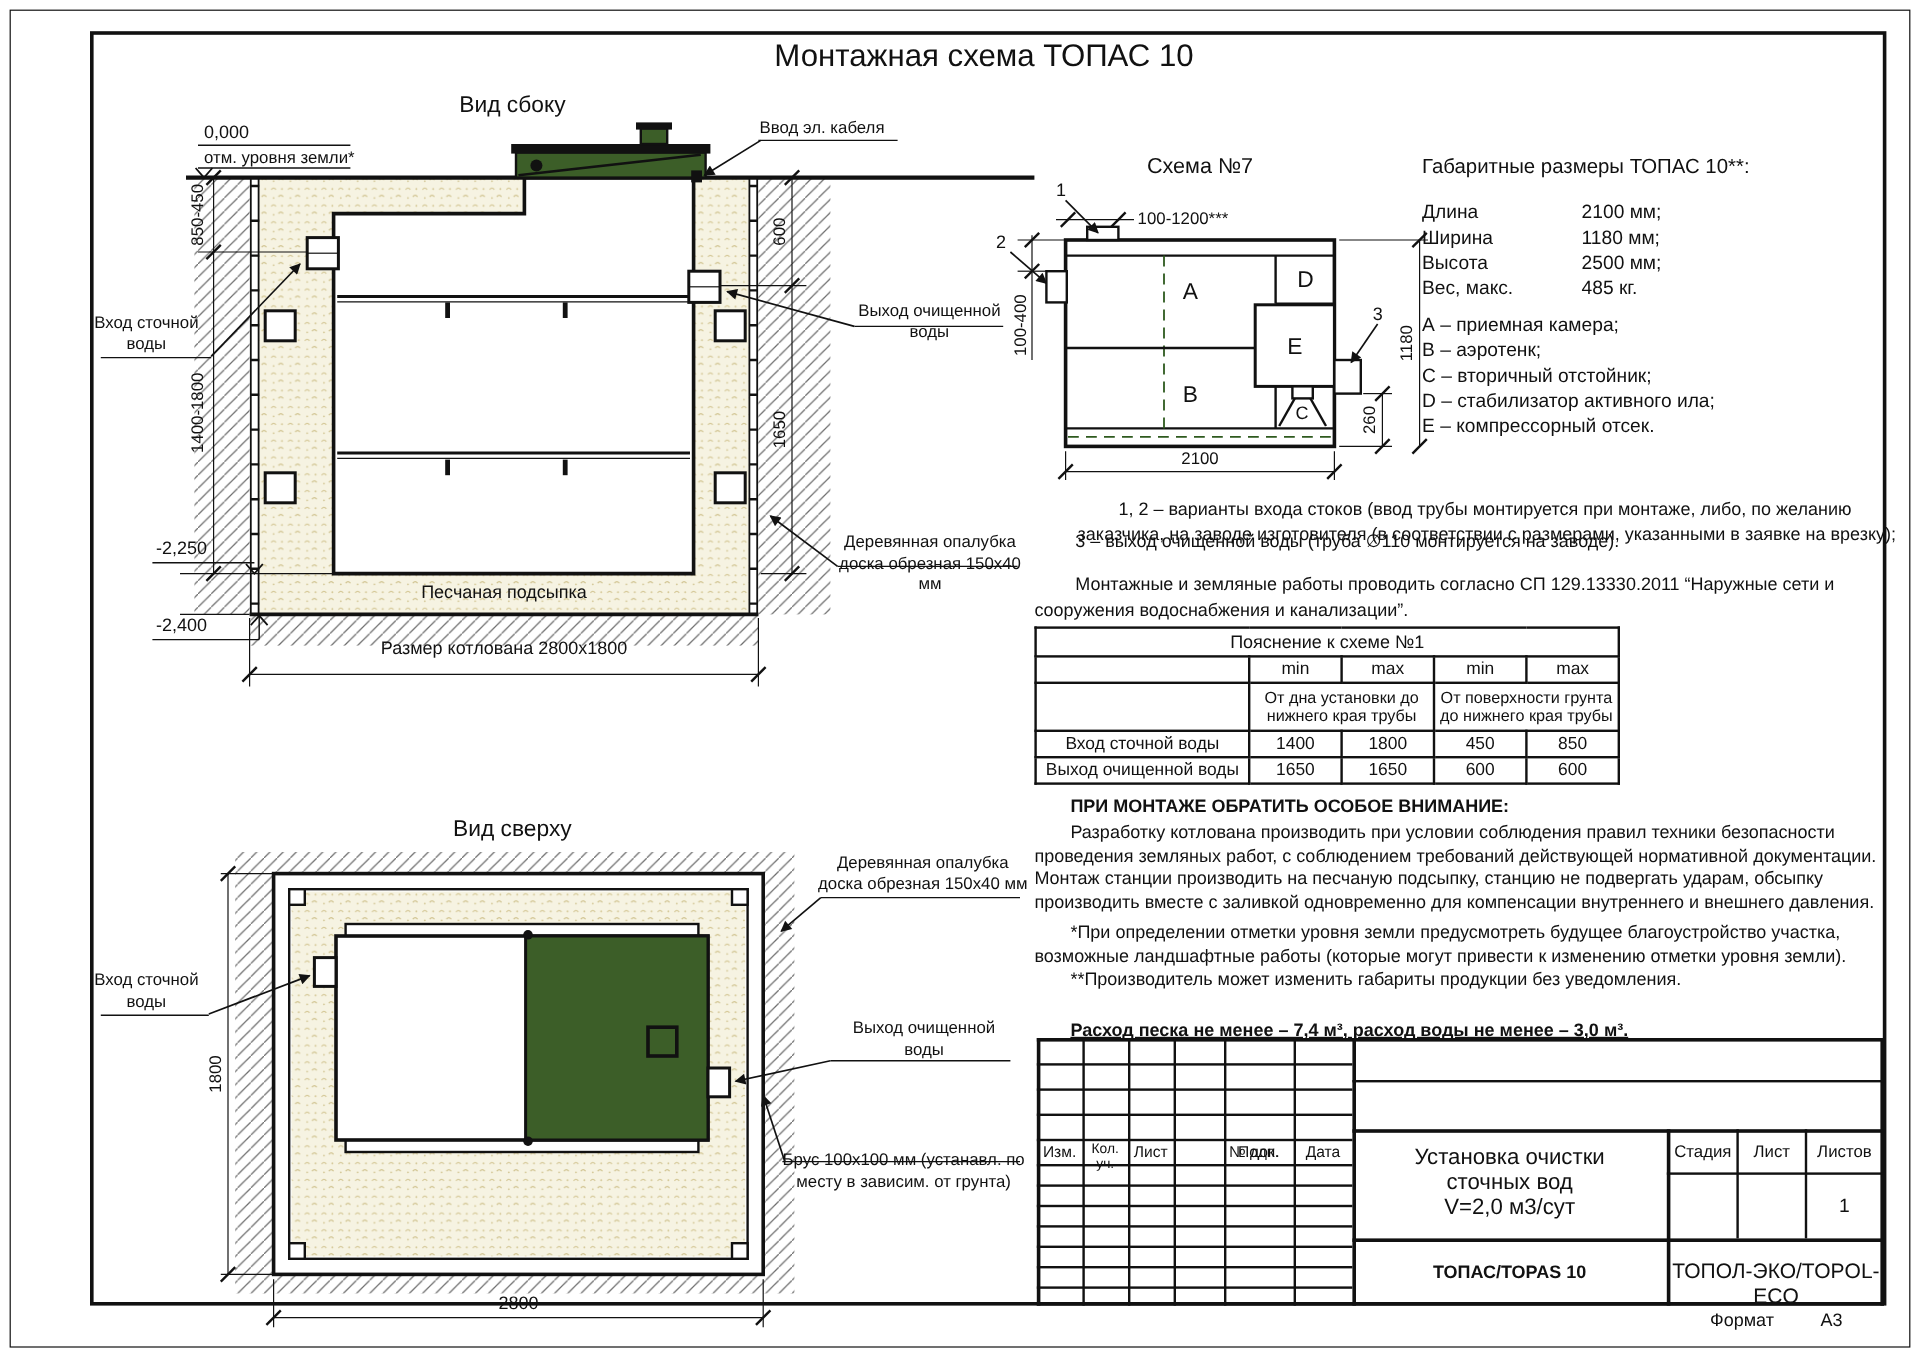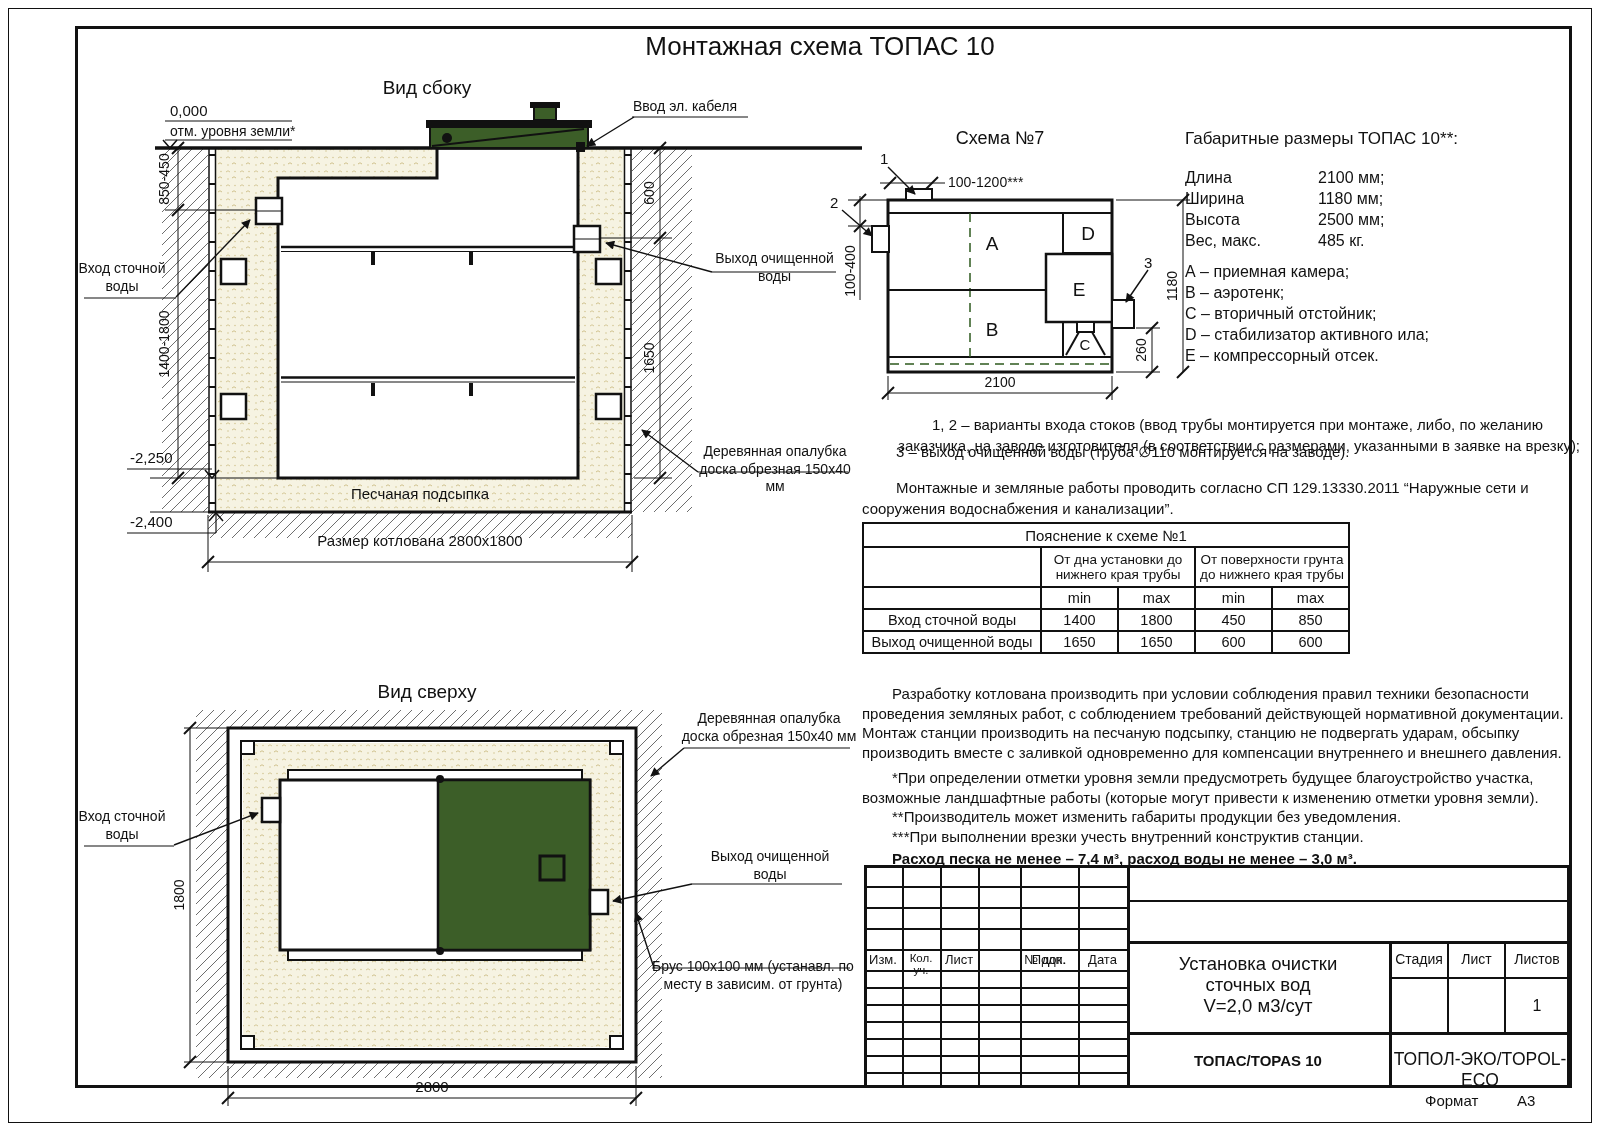--- a/index.html
+++ b/index.html
@@ -289,55 +289,55 @@
         <col style="width:178px">
         <col style="width:77px">
         <col style="width:77px">
         <col style="width:77px">
         <col style="width:77px">
       </colgroup>
     <tbody>
         <tr style="height:24px">
           <td colspan="5" class="tt">Пояснение к схеме №1</td>
         </tr>
+    <tr style="height:22px">
+      <td></td>
+      <td>min</td>
+      <td>max</td>
+      <td>min</td>
+      <td>max</td>
+    </tr>
     <tr style="height:40px">
       <td></td>
       <td colspan="2" class="pre" style="font-size:13.5px;">От дна установки до
 нижнего края трубы</td>
       <td colspan="2" class="pre" style="font-size:13.5px;">От поверхности грунта
 до нижнего края трубы</td>
-    </tr>
-    <tr style="height:22px">
-      <td></td>
-      <td>min</td>
-      <td>max</td>
-      <td>min</td>
-      <td>max</td>
     </tr>
     <tr style="height:22px">
       <td>Вход сточной воды</td>
       <td>1400</td>
       <td>1800</td>
       <td>450</td>
       <td>850</td>
     </tr>
     <tr style="height:22px">
       <td>Выход очищенной воды</td>
       <td>1650</td>
       <td>1650</td>
       <td>600</td>
       <td>600</td>
     </tr>
   </tbody>
     </table>
 
+  <div class="t" style="left:862px;top:664px;width:705px;font-size:15px;font-weight:600;text-indent:30px;">ПРИ МОНТАЖЕ ОБРАТИТЬ ОСОБОЕ ВНИМАНИЕ:</div>
   <div class="t" style="left:862px;top:684px;width:706px;font-size:15px;line-height:19.5px;text-indent:30px;">Разработку котлована производить при условии соблюдения правил техники безопасности проведения земляных работ, с соблюдением требований действующей нормативной документации. Монтаж станции производить на песчаную подсыпку, станцию не подвергать ударам, обсыпку производить вместе с заливкой одновременно для компенсации внутреннего и внешнего давления.</div>
   <div class="t" style="left:862px;top:808px;width:706px;font-size:15px;text-indent:30px;">**Производитель может изменить габариты продукции без уведомления.</div>
   <div class="t" style="left:862px;top:768px;width:706px;font-size:15px;line-height:19.5px;text-indent:30px;">*При определении отметки уровня земли предусмотреть будущее благоустройство участка, возможные ландшафтные работы (которые могут привести к изменению отметки уровня земли).</div>
-  <div class="t" style="left:862px;top:828px;width:706px;font-size:15px;text-indent:30px;">***При выполнении врезки учесть внутренний конструктив станции.</div>
   <div class="t und" style="left:892px;top:850px;font-size:15px;font-weight:600;">Расход песка не менее – 7,4 м³, расход воды не менее – 3,0 м³.</div>
 
   <div class="t c" style="left:327px;top:680px;width:200px;font-size:19px;">Вид сверху</div>
   <div class="t rot" style="left:121px;top:885px;font-size:14px;">1800</div>
   <div class="t c" style="left:382px;top:1078px;width:100px;font-size:15px;">2800</div>
   <div class="t c pre" style="left:62px;top:808px;width:120px;font-size:14px;">Вход сточной
 воды</div>
   <div class="t c pre" style="left:695px;top:848px;width:150px;font-size:14px;">Выход очищенной
 воды</div>
   <div class="t c pre" style="left:680px;top:710px;width:178px;font-size:14px;">Деревянная опалубка

